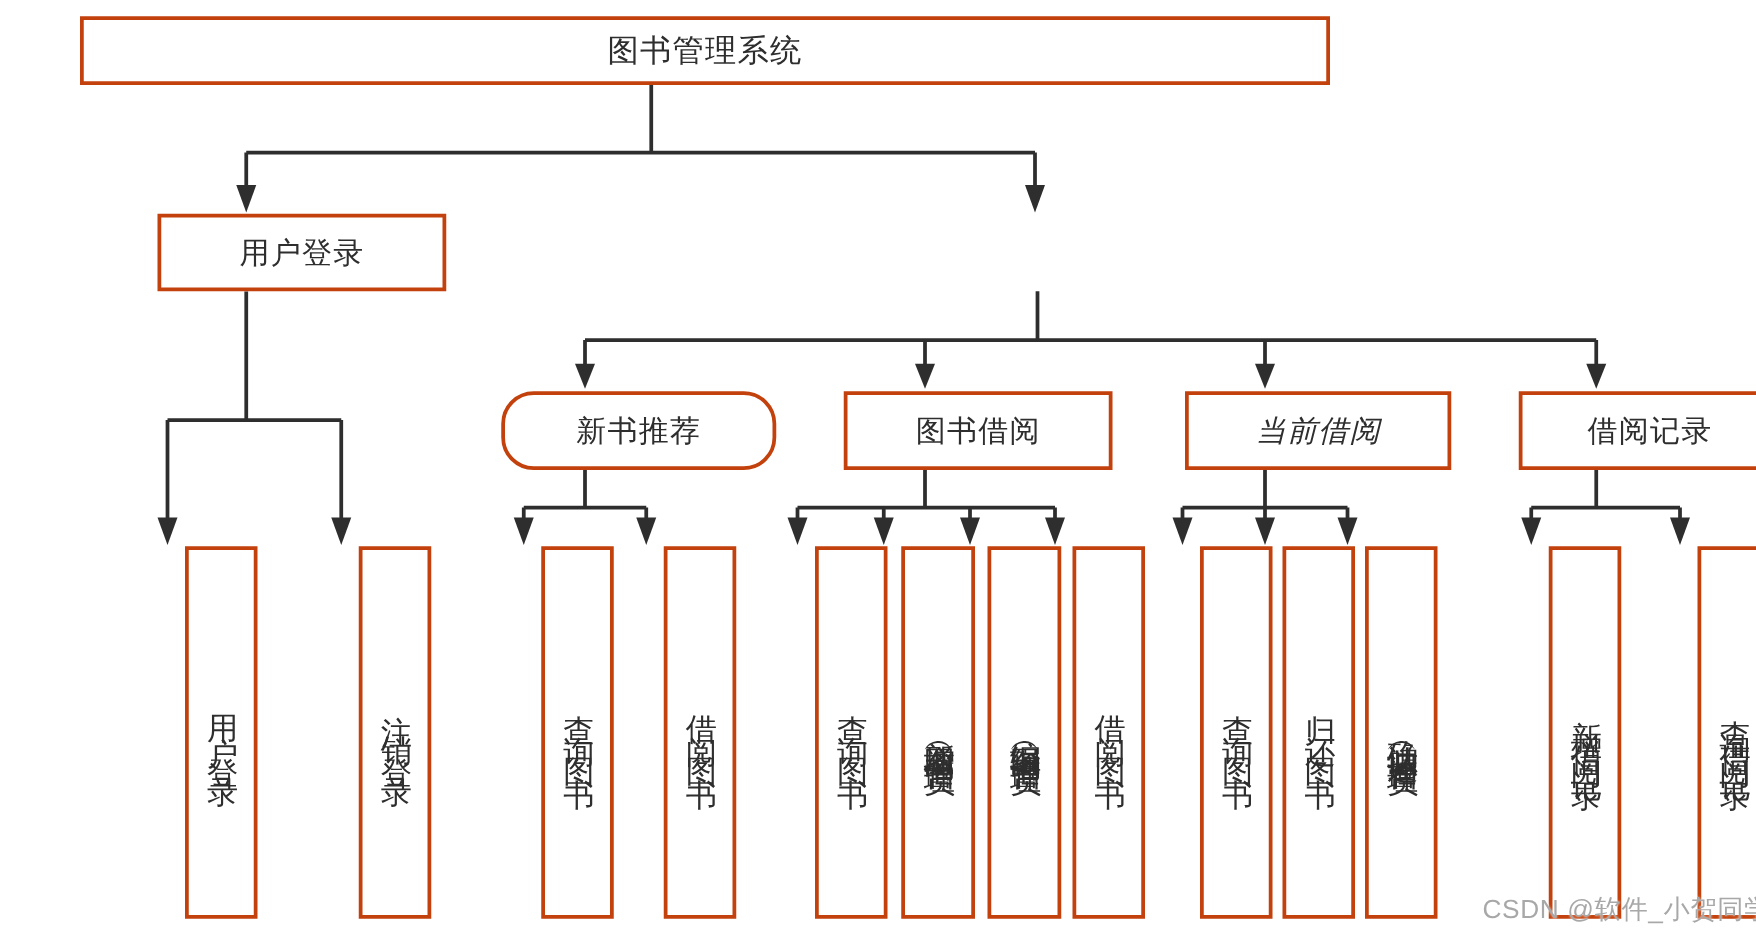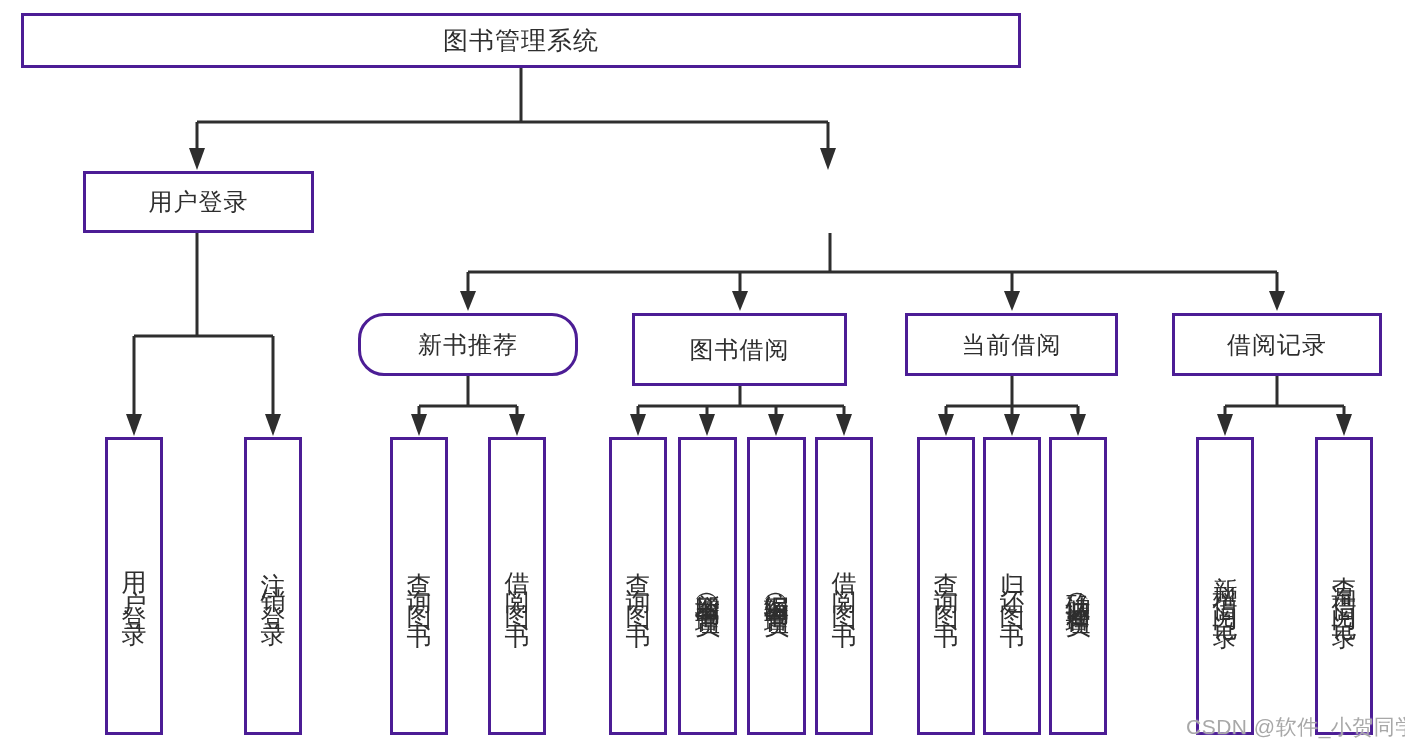--- a/index.html
+++ b/index.html
@@ -15,25 +15,26 @@
   #connectors {
     position: absolute;
     left: 0; top: 0;
     width: 1405px; height: 747px;
     z-index: 1;
   }
   .node {
     position: absolute;
     box-sizing: border-box;
     background: #ffffff;
-    border: 3px solid #4c1d95;
+    border: 3px solid #c2410c;
     display: flex;
     align-items: center;
     justify-content: center;
     z-index: 2;
+    margin-left: 43px;
   }
   .hlabel {
     font-size: 24px;
     letter-spacing: 1px;
     white-space: nowrap;
   }
   .root .hlabel { font-size: 25px; }
   .vtext {
     writing-mode: vertical-rl;
     text-orientation: upright;
@@ -108,24 +109,24 @@
     <span class="hlabel">图书管理系统</span>
   </div>
 
   <div class="node" style="left:83px; top:171px; width:231px; height:62px;">
     <span class="hlabel">用户登录</span>
   </div>
 
   <div class="node" style="left:358px; top:313px; width:220px; height:63px;border-radius:26px;">
     <span class="hlabel">新书推荐</span>
   </div>
-  <div class="node" style="left:632px; top:313px; width:215px; height:73px;">
+  <div class="node" style="left:632px; top:313px; width:215px; height:63px;">
     <span class="hlabel">图书借阅</span>
   </div>
-  <div class="node" style="left:905px; top:313px; width:213px; height:63px;">
+  <div class="node" style="left:905px; top:313px; width:213px; height:63px;font-style:italic;">
     <span class="hlabel">当前借阅</span>
   </div>
   <div class="node" style="left:1172px; top:313px; width:210px; height:63px;">
     <span class="hlabel">借阅记录</span>
   </div>
 
   <div class="node" style="left:105px; top:437px; width:58px; height:298px;">
     <span class="vtext v4">用户登录</span>
   </div>
   <div class="node" style="left:244px; top:437px; width:58px; height:298px;">

